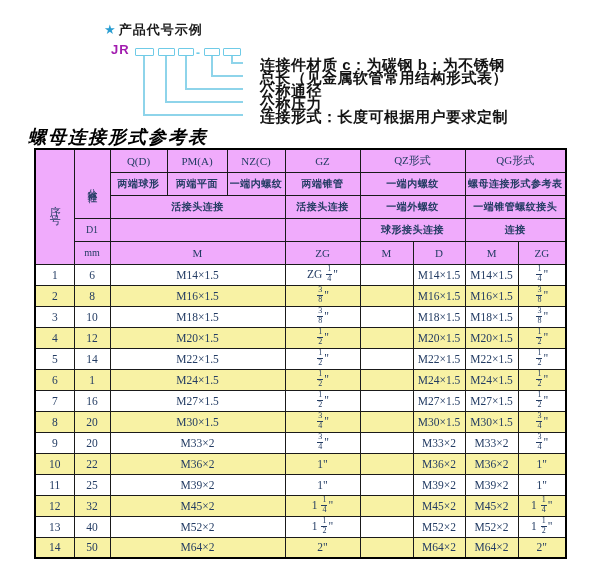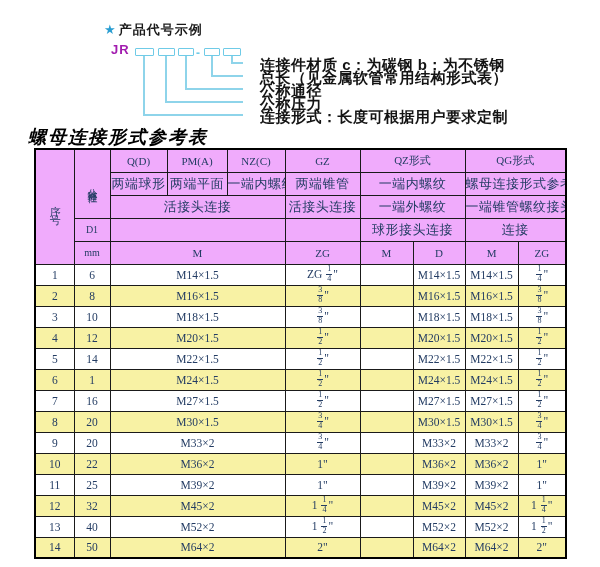--- a/index.html
+++ b/index.html
@@ -35,21 +35,21 @@
   table.ref td{
     border:1px solid #1a1a1a;text-align:center;vertical-align:middle;padding:0;
     font-family:"Liberation Serif","DejaVu Serif",serif;
     color:#233c63;overflow:hidden;white-space:nowrap;
   }
   thead td{background:#f0abfc;font-size:11px;}
   thead tr{height:23px;}
   tbody tr{height:21px;}
   tbody td{font-size:11.5px;background:#fff;}
   tbody tr:nth-child(even) td{background:#f8f2a4;}
-  .cn{font-size:13px;letter-spacing:0.5px;}
+  .cn{font-size:10px;letter-spacing:0.5px;font-weight:bold;}
   .vert span{
     writing-mode:vertical-lr;text-orientation:upright;display:inline-block;
     font-size:11px;letter-spacing:9px;line-height:1;
   }
   .vert-dn span{letter-spacing:2px;font-size:10px;}
   .small{font-size:10px;}
 
   
   .fr{display:inline-block;text-align:center;font-size:8px;line-height:1.1;vertical-align:-3px;margin:0 1px;}
   .fr .n{display:block;border-bottom:1px solid #233c63;padding:0 1px;}

